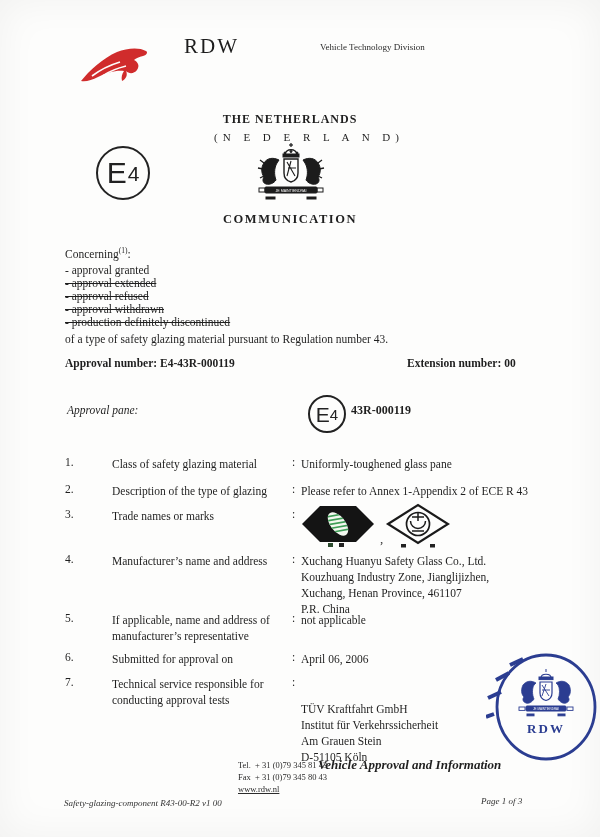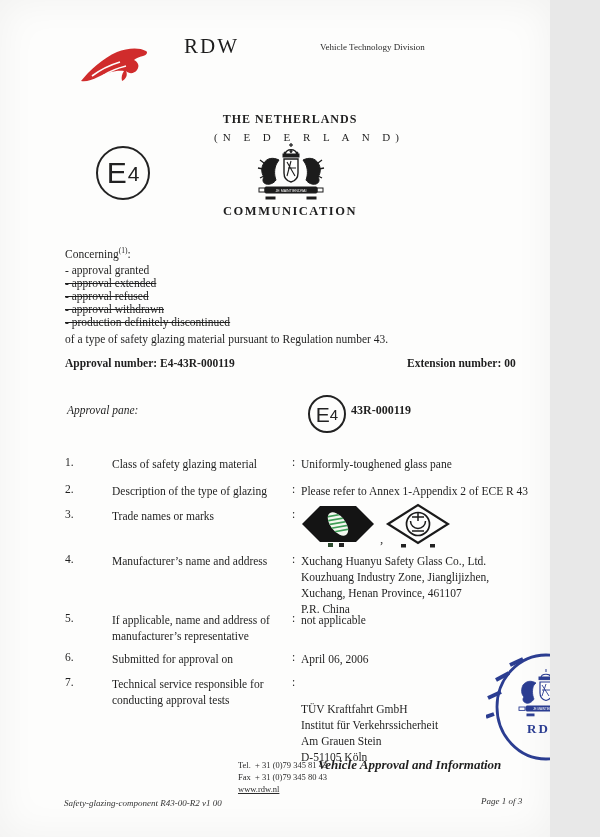--- a/index.html
+++ b/index.html
@@ -1,17 +1,17 @@
 <!DOCTYPE html>
 <html><head>
 <meta charset="utf-8">
 <style>
   html,body{margin:0;padding:0;background:#e8e8e8;}
   .page{
-    position:relative;width:550px;height:837px;background:#fdfdfc;
+    position:relative;width:600px;height:837px;background:#fdfdfc;
     font-family:"Liberation Serif",serif;color:#1f1f1f;overflow:hidden;
     box-shadow:inset 0 0 40px rgba(0,0,0,0.05);
   }
   .abs{position:absolute;}
   .center-col{position:absolute;left:0;width:580px;text-align:center;}
   .brand{font-size:21px;letter-spacing:2px;color:#1d1d1d;}
   .division{font-size:9px;color:#2a2a2a;}
   .country{font-size:12px;font-weight:bold;letter-spacing:1px;}
   .native{font-size:11px;letter-spacing:5px;}
   .communication{font-size:12.5px;font-weight:bold;letter-spacing:1.5px;}
@@ -86,21 +86,21 @@
 
       <rect x="13" y="45" width="52" height="6" rx="1"></rect>
       <rect x="7" y="46" width="6" height="4" fill="none" stroke-width="1"></rect>
       <rect x="65" y="46" width="6" height="4" fill="none" stroke-width="1"></rect>
       <rect x="14" y="55" width="9" height="2"></rect>
       <rect x="55" y="55" width="9" height="2"></rect>
     </g>
     <text x="39" y="50" text-anchor="middle" font-size="3.6" fill="#ffffff" font-family="Liberation Sans, sans-serif">JE MAINTIENDRAI</text>
   </svg>
 
-  <div class="center-col communication" style="top:204px;">COMMUNICATION</div>
+  <div class="center-col communication" style="top:212px;">COMMUNICATION</div>
 
   <div class="abs body-text" style="left:65px;top:246px;">
     <span>Concerning</span><sup>(1)</sup><span>:</span>
   </div>
   <div class="abs opt" style="left:65px;top:264px;">- approval granted</div>
   <div class="abs opt" style="left: 65px; top: 277px; text-decoration: line-through;">- approval extended</div>
   <div class="abs opt" style="left: 65px; top: 290px; text-decoration: line-through;">- approval refused</div>
   <div class="abs opt" style="left: 65px; top: 303px; text-decoration: line-through;">- approval withdrawn</div>
   <div class="abs opt" style="left: 65px; top: 316px; text-decoration: line-through;">- production definitely discontinued</div>
   <div class="abs body-text" style="left:65px;top:333px;">of a type of safety glazing material pursuant to Regulation number 43.</div>

